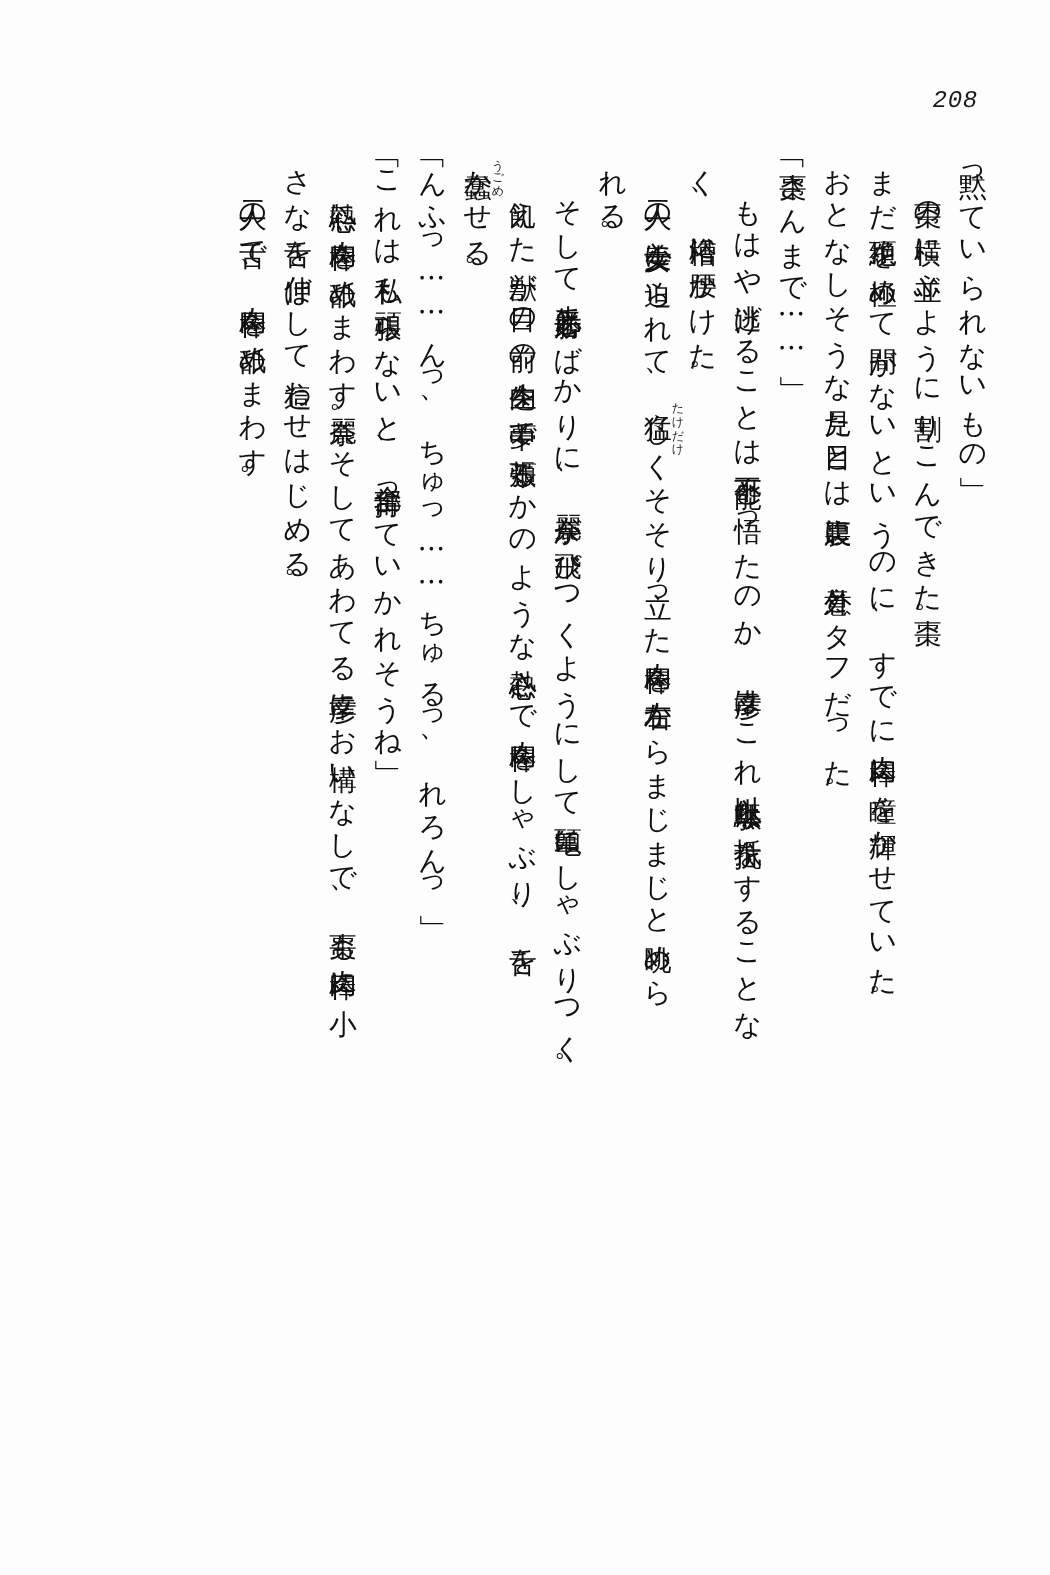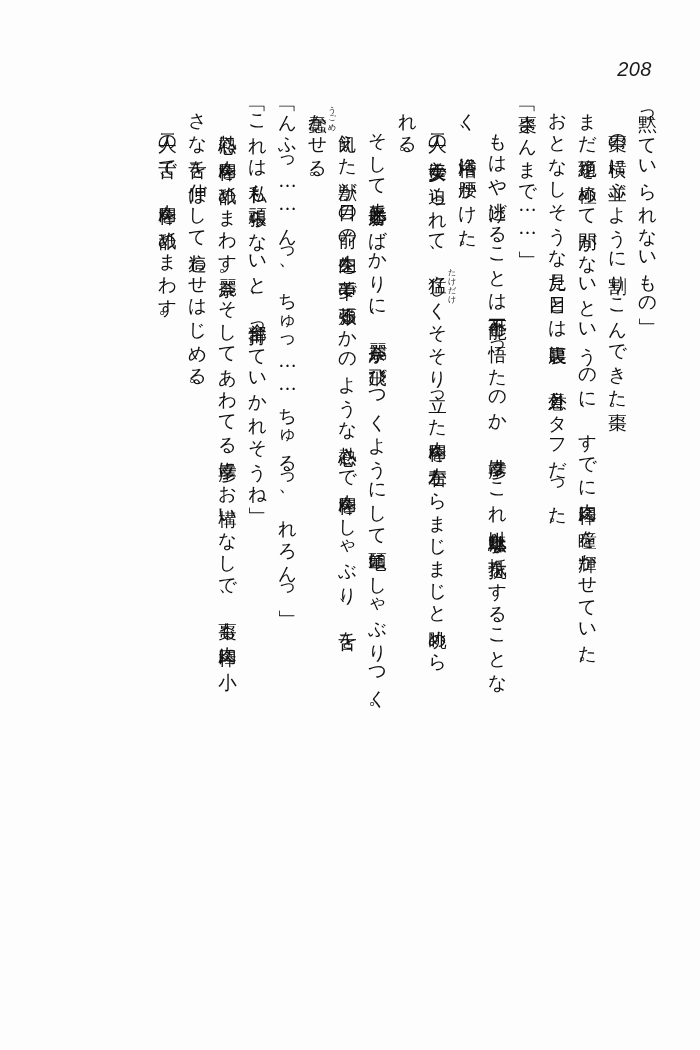--- a/index.html
+++ b/index.html
@@ -17,25 +17,25 @@
   }
   .page {
     position: absolute;
     inset: 0;
     background: #fdfdfd;
   }
   .page-number {
     position: absolute;
     top: 58px;
     right: 48px;
-    font-size: 20px;
+    font-size: 16px;
     font-style: italic;
     letter-spacing: 0.5px;
     color: #1a1a1a;
-    font-family: Liberation Sans, sans-serif;
+    font-family: Liberation Mono, monospace;
     text-align: right;
   }
   .text-block {
     position: absolute;
     top: 100px;
     right: 44px;
     left: 44px;
     bottom: 56px;
     display: flex;
     flex-direction: row-reverse;

